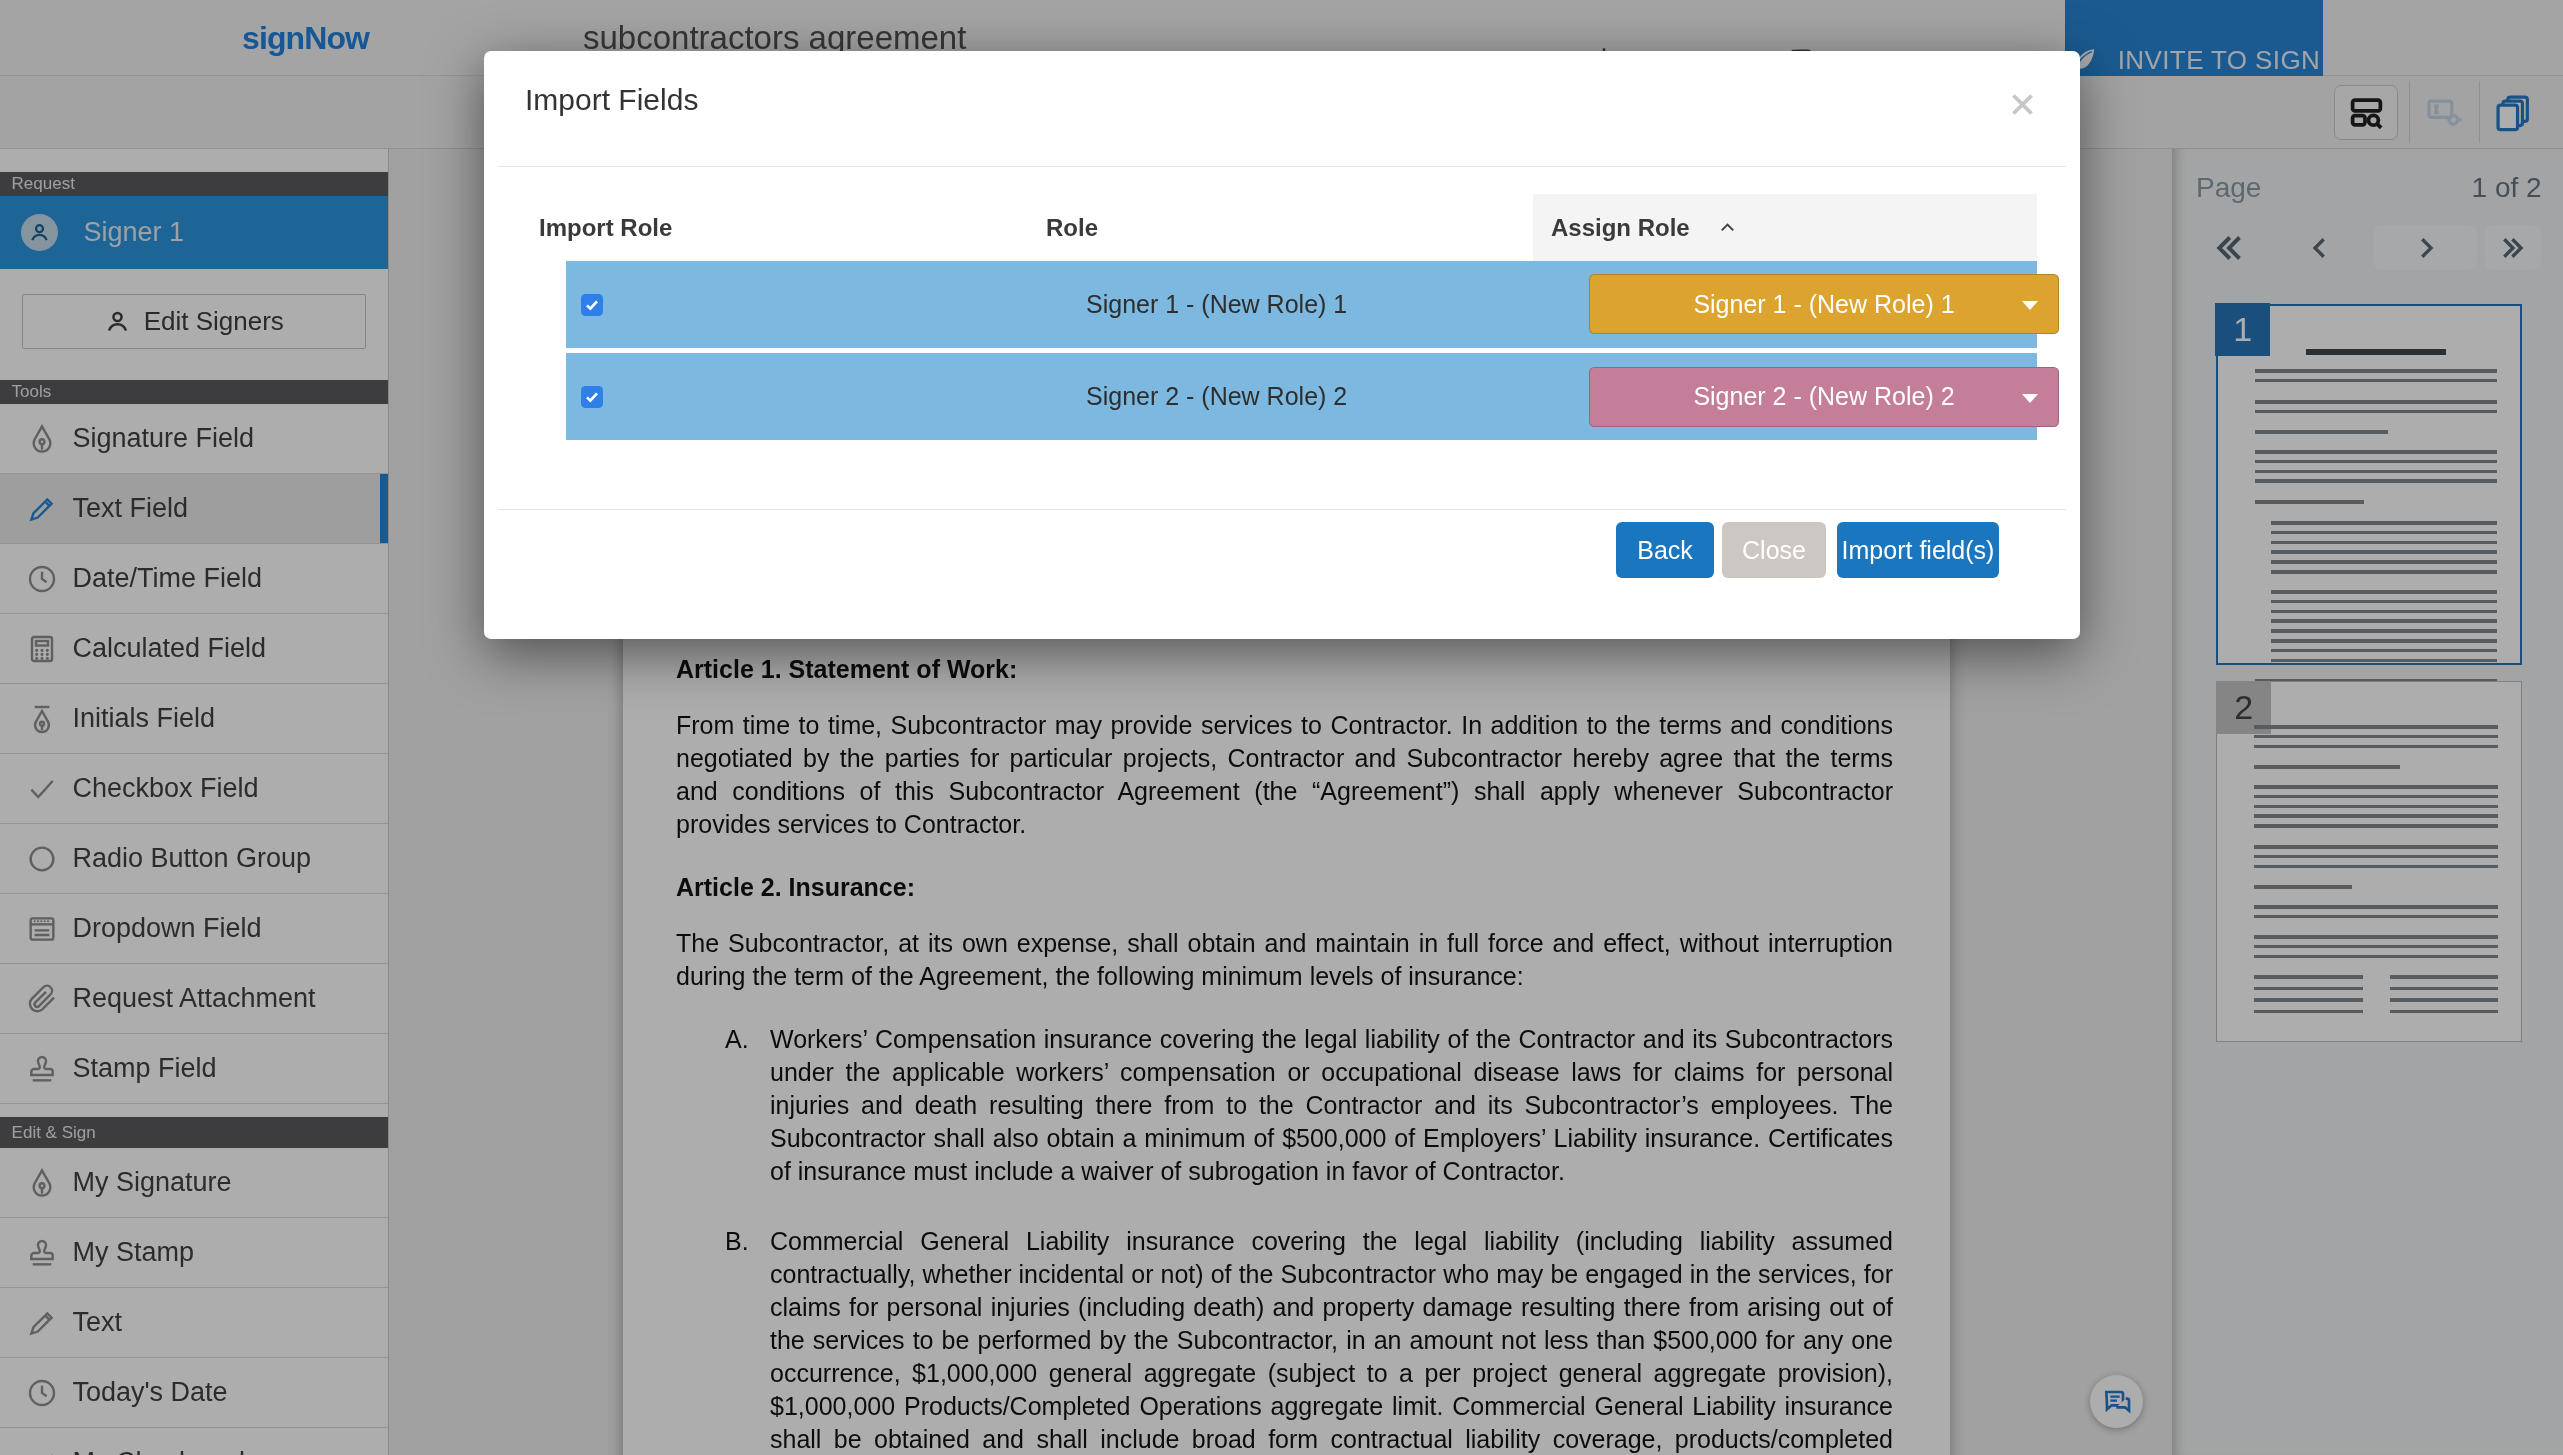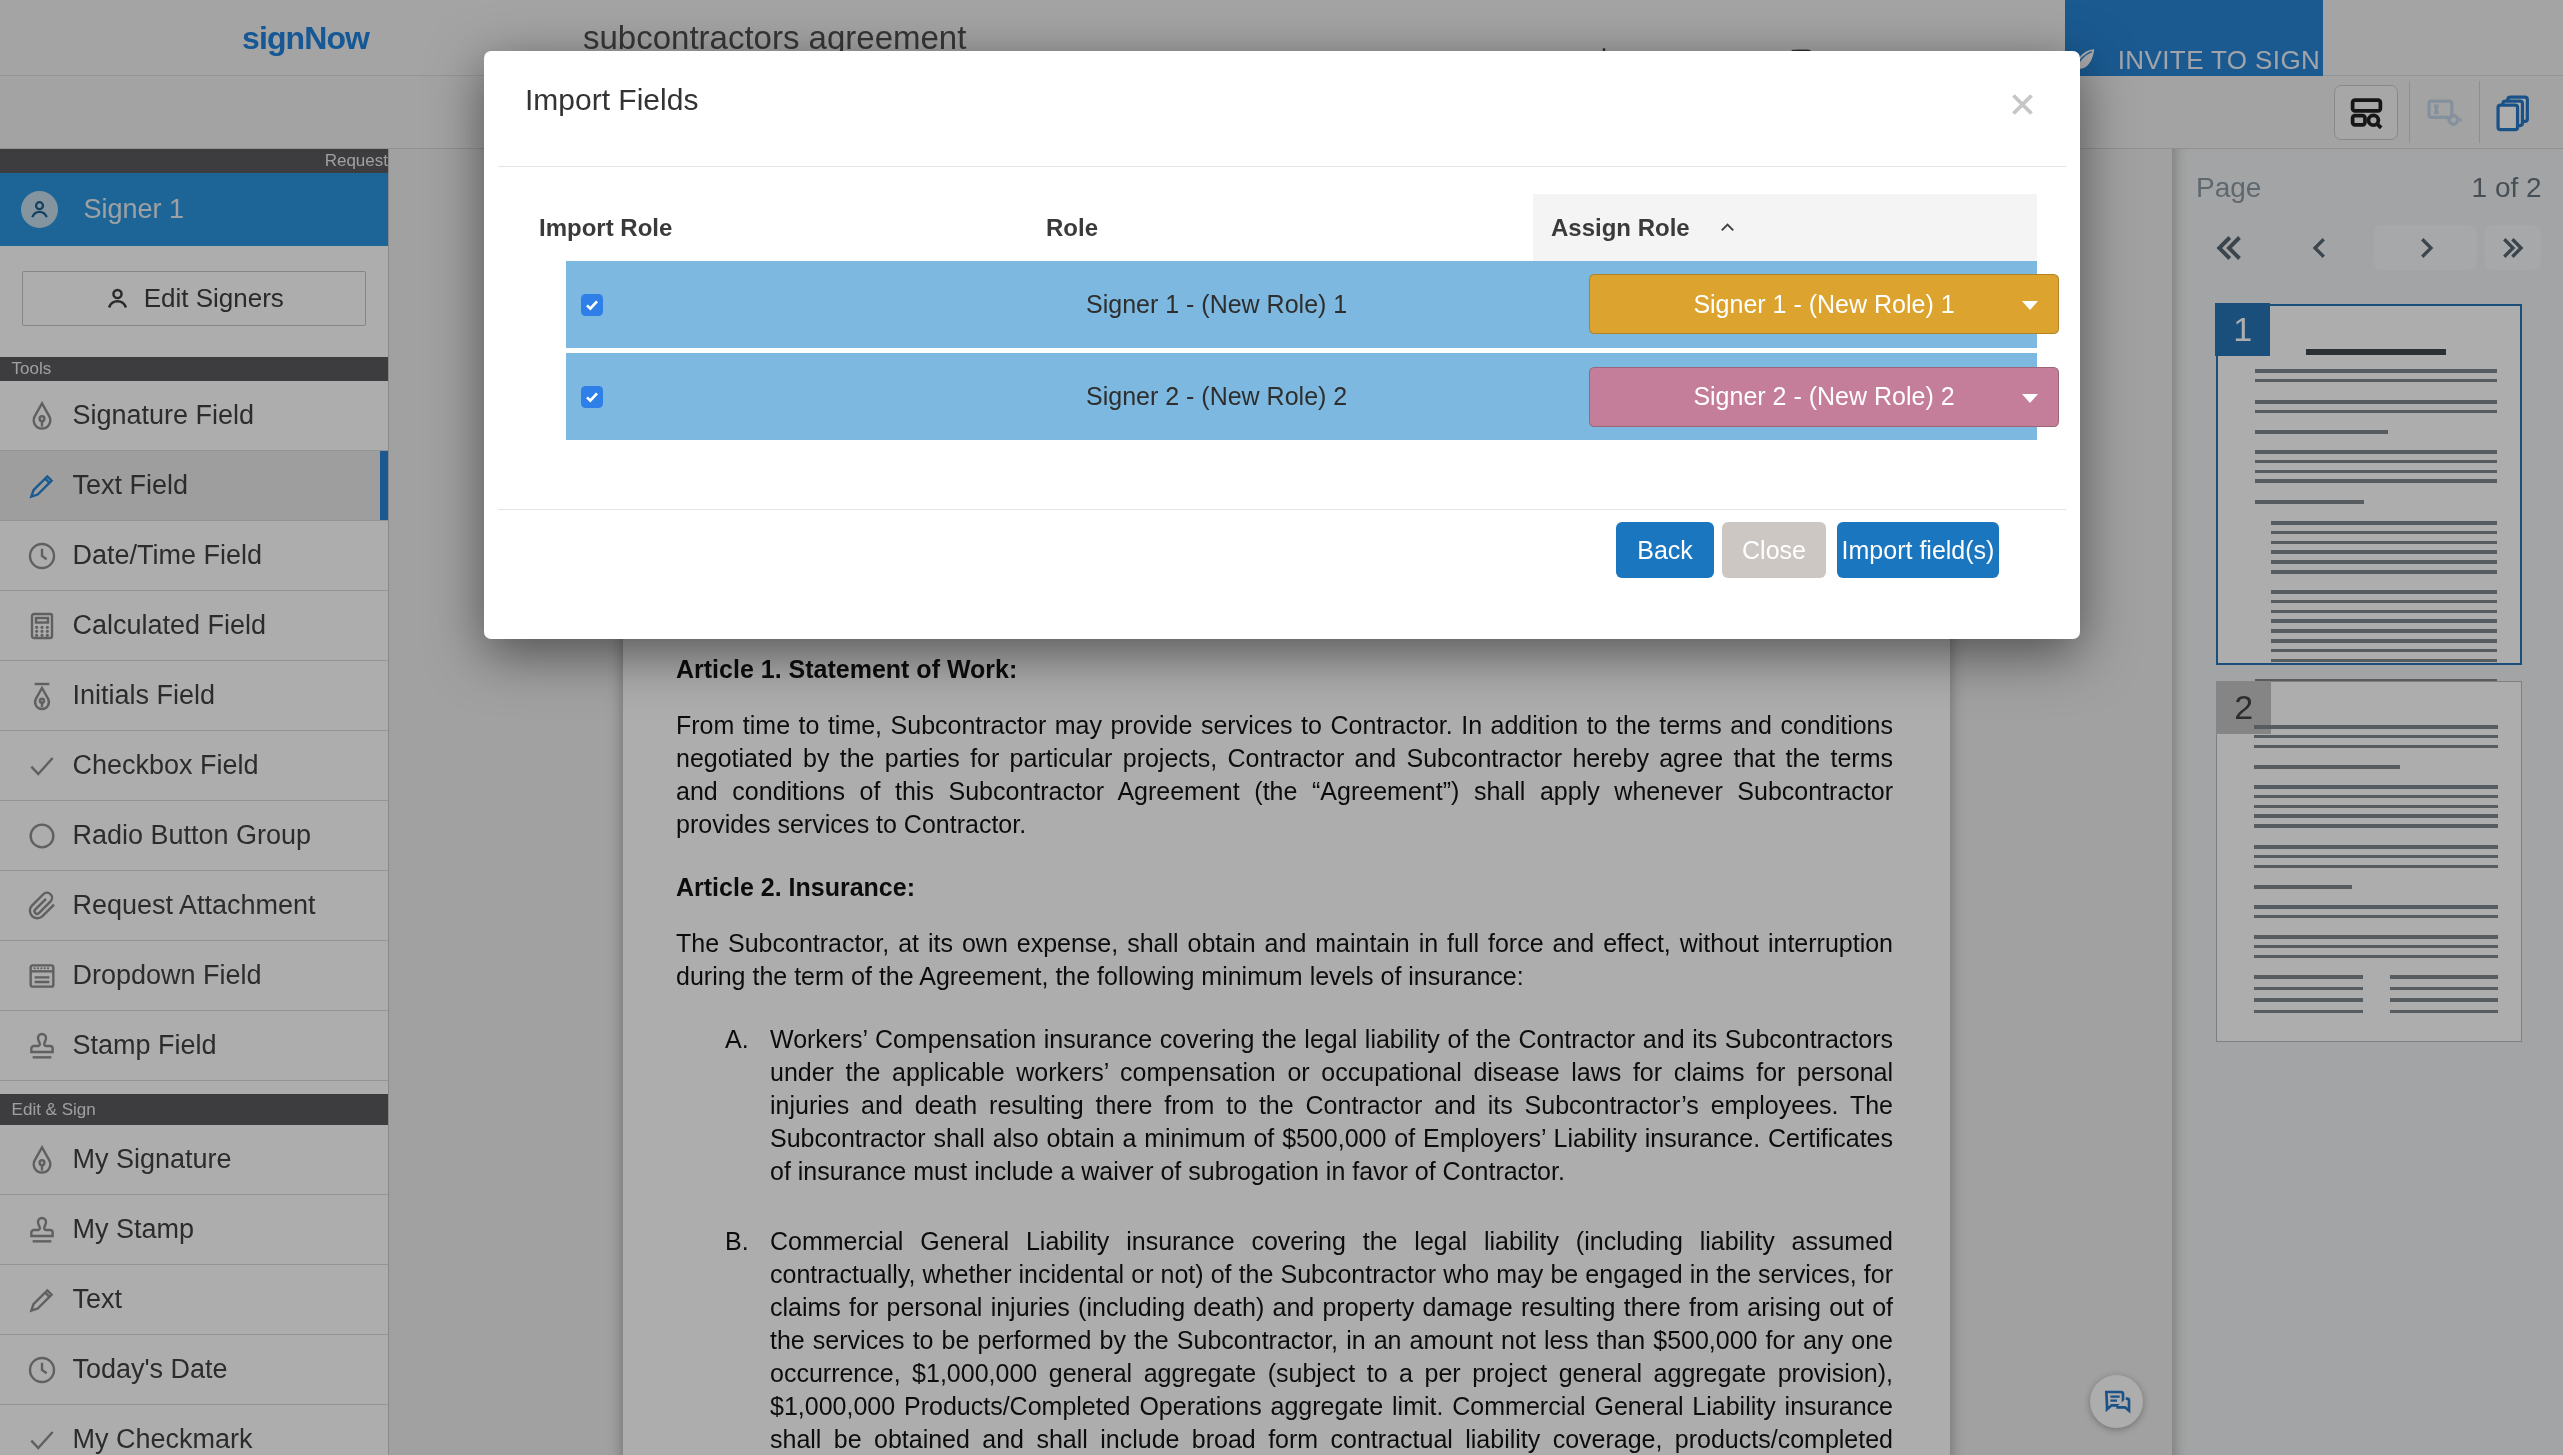--- a/index.html
+++ b/index.html
@@ -19,21 +19,21 @@
   
   .doc-toolbar { position:absolute; left:0; top:76px; width:2563px; height:73px; background:#F0F0F0; border-bottom:0.9px solid #D5D5D5; }
   .dtb-btn1 { position:absolute; left:2334px; top:9px; width:64px; height:55px; border:0.9px solid #C9C9C9; border-radius:7.1px; display:flex; align-items:center; justify-content:center; color:#1F1F1F; background:#F6F6F6; }
   .dtb-sep { position:absolute; top:5.3px; width:0.9px; height:62px; background:#D2D2D2; }
   .dtb-btn2 { position:absolute; left:2418px; top:9px; width:53px; height:55px; display:flex; align-items:center; justify-content:center; color:#C2D4E4; }
   .dtb-btn3 { position:absolute; left:2487px; top:9px; width:53px; height:55px; display:flex; align-items:center; justify-content:center; color:#2578C8; }
 
   
   .sidebar { position:absolute; left:0; top:149px; width:389px; height:1307px; background:#FFFFFF; border-right:0.9px solid #C9C9C9; overflow:hidden; }
   .sb-header { height:24px; line-height:24px; background:#58595B; color:#E9E9E9; font-size:17px; padding-left:11.6px;margin-top:13px; }
-  .sb-header.first { margin-top:0;text-align:right; }
+  .sb-header.first { margin-top:23px; }
   .sb-header.tall { height:31px; line-height:31px; }
   .signer-row { height:73px; background:#2A94DE; display:flex; align-items:center; padding-left:21.4px; }
   .avatar { width:37px; height:37px; border-radius:50%; background:#C3DCEC; display:flex; align-items:center; justify-content:center; color:#1D5E8C; }
   .signer-label { margin-left:25px; font-size:27px; color:#E8EDF1; }
   .edit-wrap { padding:25px 22px 0 22px; }
   .edit-btn { height:55px; border:0.9px solid #C4C4C4; display:flex; align-items:center; justify-content:center; gap:12.5px; font-size:26px; color:#3C3C3C; background:#FFFFFF; border-radius:1.8px; }
   .tools-header { margin-top:31px; }
   .s-item { height:70px; border-bottom:0.9px solid #DADADA; display:flex; align-items:center; padding-left:25px; position:relative; background:#FFFFFF; }
   .s-icon { width:34px; height:34px; margin-right:13.4px; color:#8C8C8C; display:flex; align-items:center; justify-content:center; }
   .s-label { font-size:27px; color:#3F3F3F; }
@@ -267,36 +267,36 @@
         <svg width="32" height="32" viewBox="0 0 24 24" fill="none" stroke="currentColor" stroke-width="1.8">
           <circle cx="12" cy="12" r="8.5"></circle>
         </svg>
       </span>
       <span class="s-label">Radio Button Group</span>
     </div>
 
     <div class="s-item">
       <span class="s-icon">
         <svg width="32" height="32" viewBox="0 0 24 24" fill="none" stroke="currentColor" stroke-width="1.8">
-          <path d="M21 11l-8.8 8.8a5.6 5.6 0 0 1-7.9-7.9L13 3.2a3.8 3.8 0 0 1 5.4 5.4l-8.7 8.7a1.9 1.9 0 0 1-2.7-2.7l8-8"></path>
-        </svg>
-      </span>
-      <span class="s-label">Request Attachment</span>
-    </div>
-
-    <div class="s-item">
-      <span class="s-icon">
-        <svg width="32" height="32" viewBox="0 0 24 24" fill="none" stroke="currentColor" stroke-width="1.8">
           <rect x="3.5" y="4" width="17" height="16" rx="1.5"></rect>
             <path d="M3.5 8.5h17"></path>
             <path d="M6.5 6.2h.01M9 6.2h.01M11.5 6.2h.01M14 6.2h.01M16.5 6.2h.01" stroke-width="1.6" stroke-linecap="round"></path>
             <path d="M6.5 13h11M6.5 16.5h11"></path>
         </svg>
       </span>
       <span class="s-label">Dropdown Field</span>
+    </div>
+
+    <div class="s-item">
+      <span class="s-icon">
+        <svg width="32" height="32" viewBox="0 0 24 24" fill="none" stroke="currentColor" stroke-width="1.8">
+          <path d="M21 11l-8.8 8.8a5.6 5.6 0 0 1-7.9-7.9L13 3.2a3.8 3.8 0 0 1 5.4 5.4l-8.7 8.7a1.9 1.9 0 0 1-2.7-2.7l8-8"></path>
+        </svg>
+      </span>
+      <span class="s-label">Request Attachment</span>
     </div>
 
     <div class="s-item">
       <span class="s-icon">
         <svg width="32" height="32" viewBox="0 0 24 24" fill="none" stroke="currentColor" stroke-width="1.8">
           <path d="M12 3a3 3 0 0 0-3 3c0 1.6.9 2.8 1.3 4.1.3.9-.3 1.9-1.2 1.9H6a2 2 0 0 0-2 2v2.5h16V14a2 2 0 0 0-2-2h-3.1c-.9 0-1.5-1-1.2-1.9.4-1.3 1.3-2.5 1.3-4.1a3 3 0 0 0-3-3z"></path>
             <path d="M5 20.5h14"></path>
         </svg>
       </span>
       <span class="s-label">Stamp Field</span>

